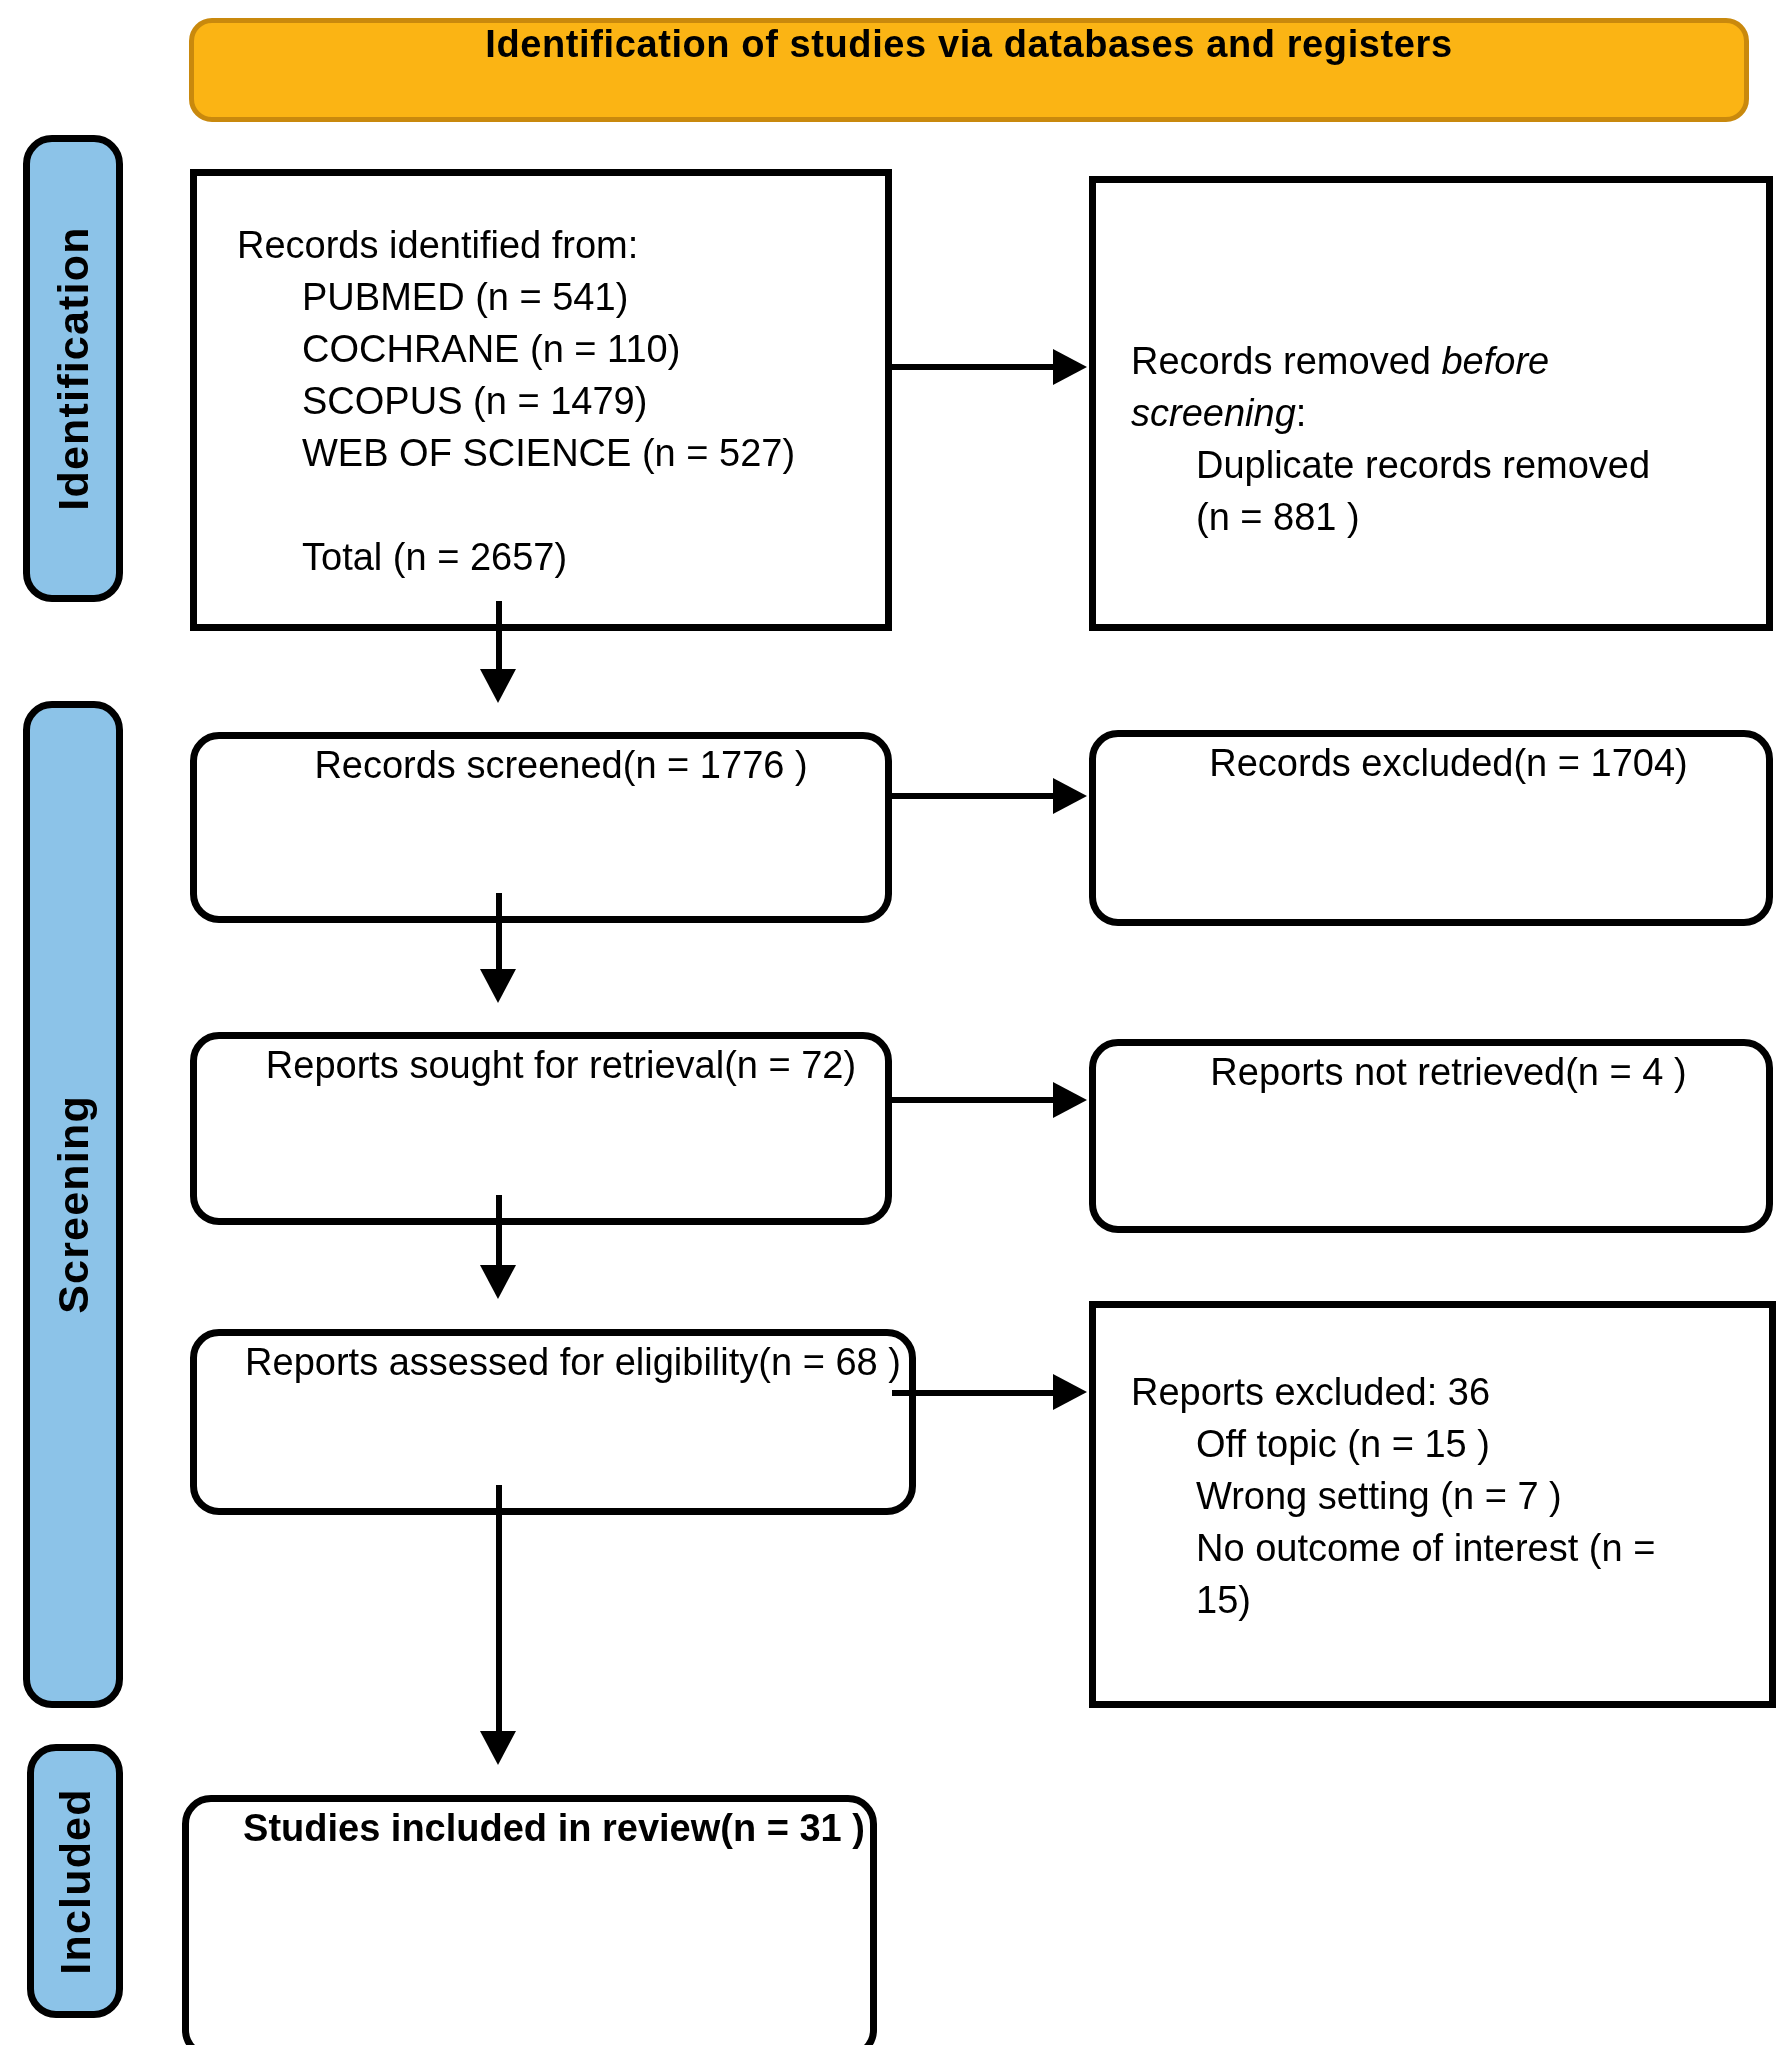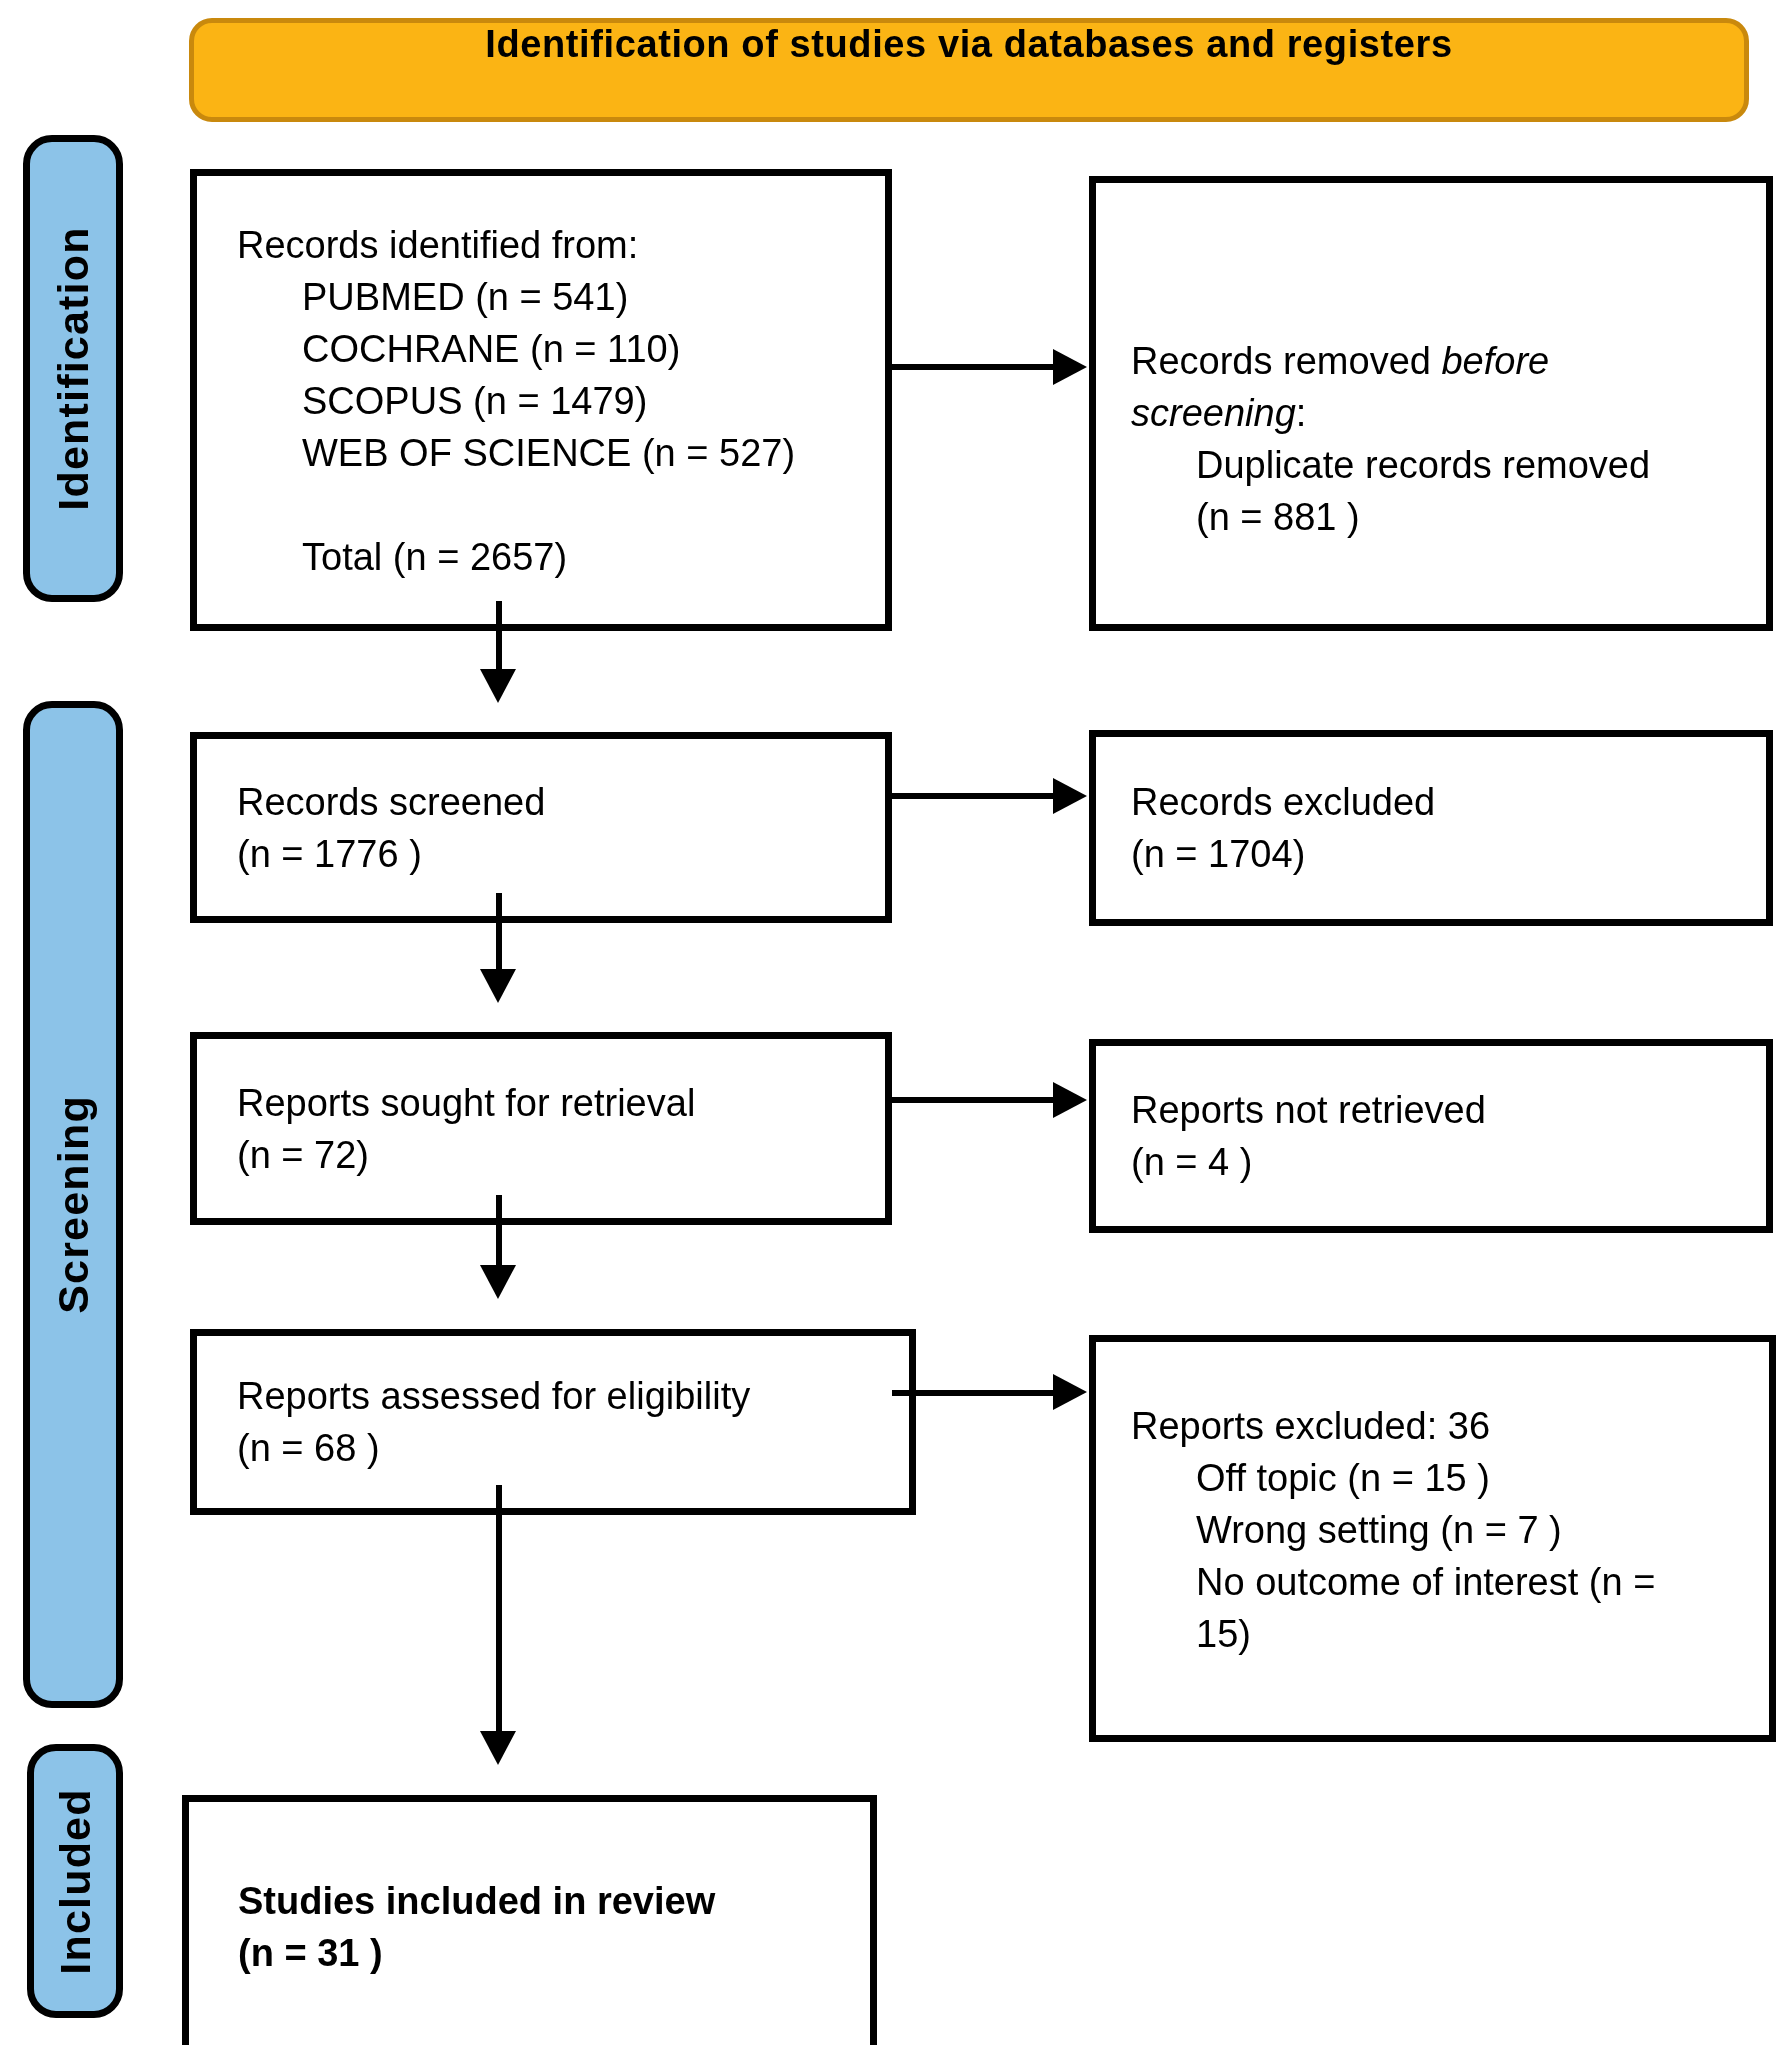--- a/index.html
+++ b/index.html
@@ -39,31 +39,31 @@
 
   
   .fbox{
     position:absolute;background:#fff;border:7.3px solid var(--line);
     font-size:38px;line-height:52px;margin-top:30px;
   }
   .fbox .indent{padding-left:65px;}
   .indent-wrap{max-width:488px;}
   .title-wrap{max-width:549px;}
   .spacer{height:52px;}
-  .vcenter{display:flex;flex-direction:column;justify-content:center;}
+  .vcenter{display:flex;justify-content:center;border-radius:29px;}
   .italic{font-style:italic;}
 
   #box-identified{left:190px;top:139px;width:702px;height:462px;padding:43px 18.3px 0 40px;}
   #box-removed{left:1089px;top:146px;width:684px;height:455px;padding:152px 24.4px 0 35px;}
   #box-screened{left:190px;top:702px;width:702px;height:191px;padding-left:40px;}
   #box-records-excluded{left:1089px;top:700px;width:684px;height:196px;padding-left:35px;}
   #box-sought{left:190px;top:1002px;width:702px;height:193px;padding-left:40px;}
   #box-not-retrieved{left:1089px;top:1009px;width:684px;height:194px;padding-left:35px;}
   #box-assessed{left:190px;top:1299px;width:726px;height:186px;padding-left:40px;}
-  #box-reports-excluded{left:1089px;top:1305px;width:687px;height:407px;padding:58px 24.4px 0 35px;}
+  #box-reports-excluded{left:1089px;top:1271px;width:687px;height:407px;padding:58px 24.4px 0 35px;}
   #box-included{left:182px;top:1765px;width:695px;height:264px;padding-left:49px;font-weight:bold;}
 
   
   .vline{position:absolute;width:5.5px;background:var(--line);}
   .hline{position:absolute;height:5.5px;background:var(--line);}
   .head-down{
     position:absolute;width:0;height:0;
     border-left:18.3px solid transparent;border-right:18.3px solid transparent;
     border-top:34px solid var(--line);
   }

